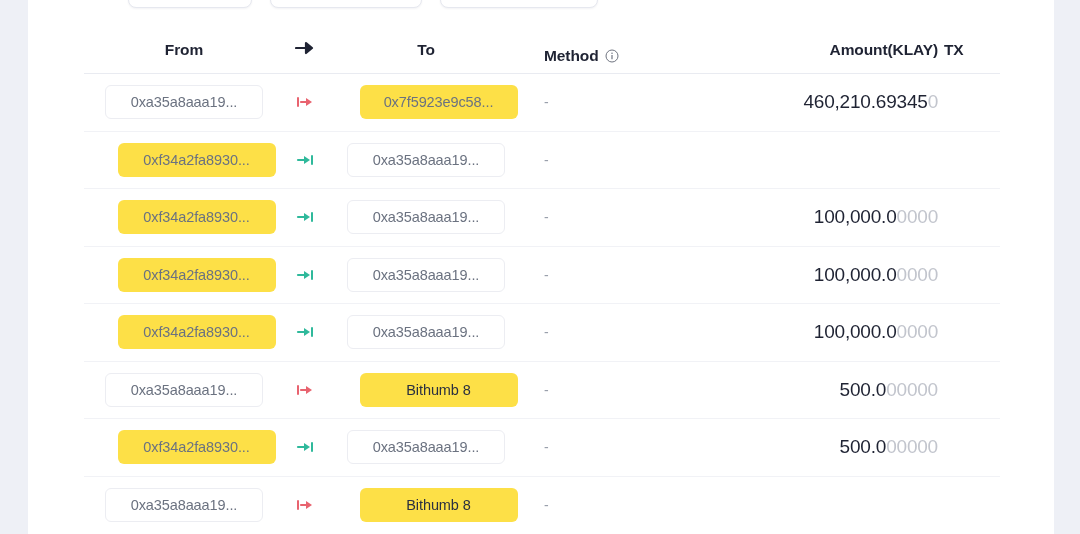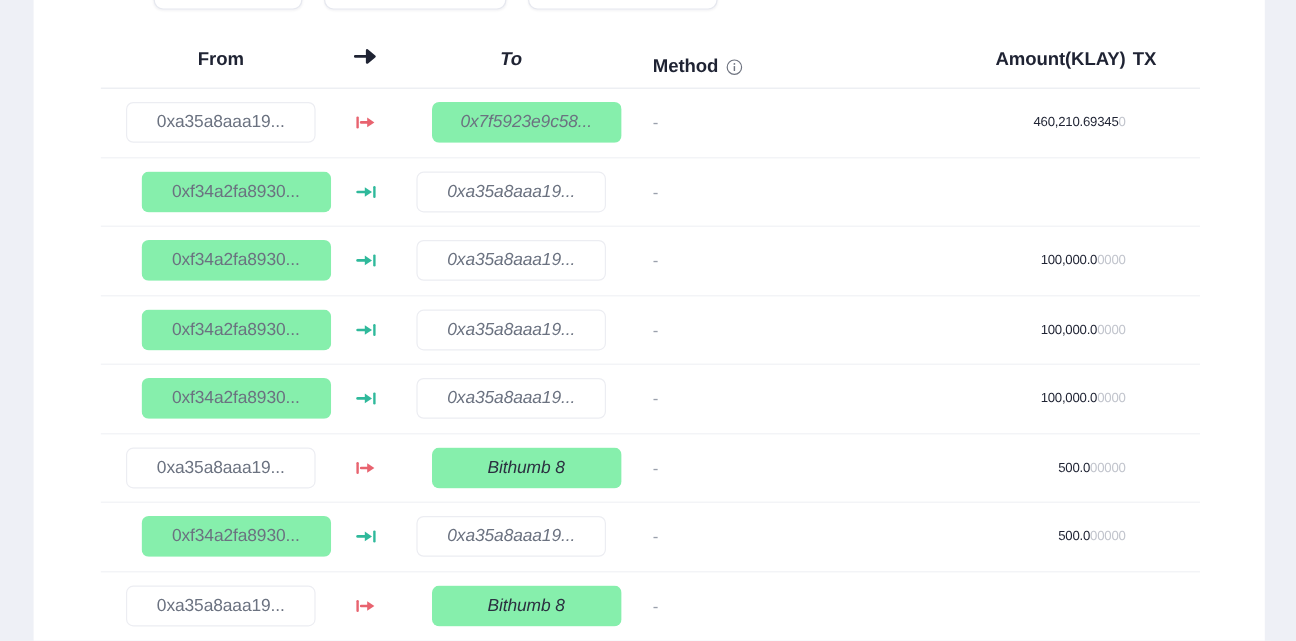--- a/index.html
+++ b/index.html
@@ -73,21 +73,21 @@
     display: flex;
     align-items: center;
     height: 57.5px;
     border-bottom: 1px solid #f1f2f6;
   }
   .trow:last-child { border-bottom: none; }
 
   
   .col-from   { width: 200px; display: flex; justify-content: center; align-items: center; }
   .col-arrow  { width: 42px;  display: flex; justify-content: center; align-items: center; }
-  .col-to     { width: 200px; display: flex; justify-content: center; align-items: center; font-style: italic; }
+  .col-to     { width: 200px; display: flex; justify-content: center; align-items: center; }
   .col-method { width: 190px; display: flex; justify-content: flex-start; align-items: center; padding-left: 18px;}
   .col-amount { width: 228px; display: flex; justify-content: flex-end; align-items: flex-start; padding-right: 6px;}
   .col-tx     { width: 56px;  display: flex; align-items: center; }
 
   .th {
     font-size: 15.5px;
     font-weight: bold;
     color: #1f2333;
     letter-spacing: -0.1px;
     white-space: nowrap;
@@ -115,21 +115,21 @@
     letter-spacing: -0.1px;
     white-space: nowrap;
     overflow: hidden;
   }
   .chip.plain {
     background: #ffffff;
     border: 1px solid #ecedf2;
     color: #6b7280;
   }
   .chip.tinted {
-    background: #86efac;
+    background: #fde047;
     border: 1px solid transparent;
     color: #6b7280;
     margin-left: 25px;
   }
   .chip.tinted.named {
     color: #2b3040;
     font-weight: normal;
     text-align: right;
   }
 
@@ -137,21 +137,21 @@
   .row-arrow { display: flex; align-items: center; justify-content: center; }
   .row-arrow svg { display: block; }
 
   .method-dash {
     font-size: 14px;
     color: #9aa0ac;
     line-height: 1;
   }
 
   .amount {
-    font-size: 11px;
+    font-size: 19px;
     color: #1f2333;
     letter-spacing: -0.2px;
     white-space: nowrap;
   }
   .amount .faded { color: #c2c5cd; }
 
   
   .gutter-left, .gutter-right {
     position: absolute;
     top: 0;

